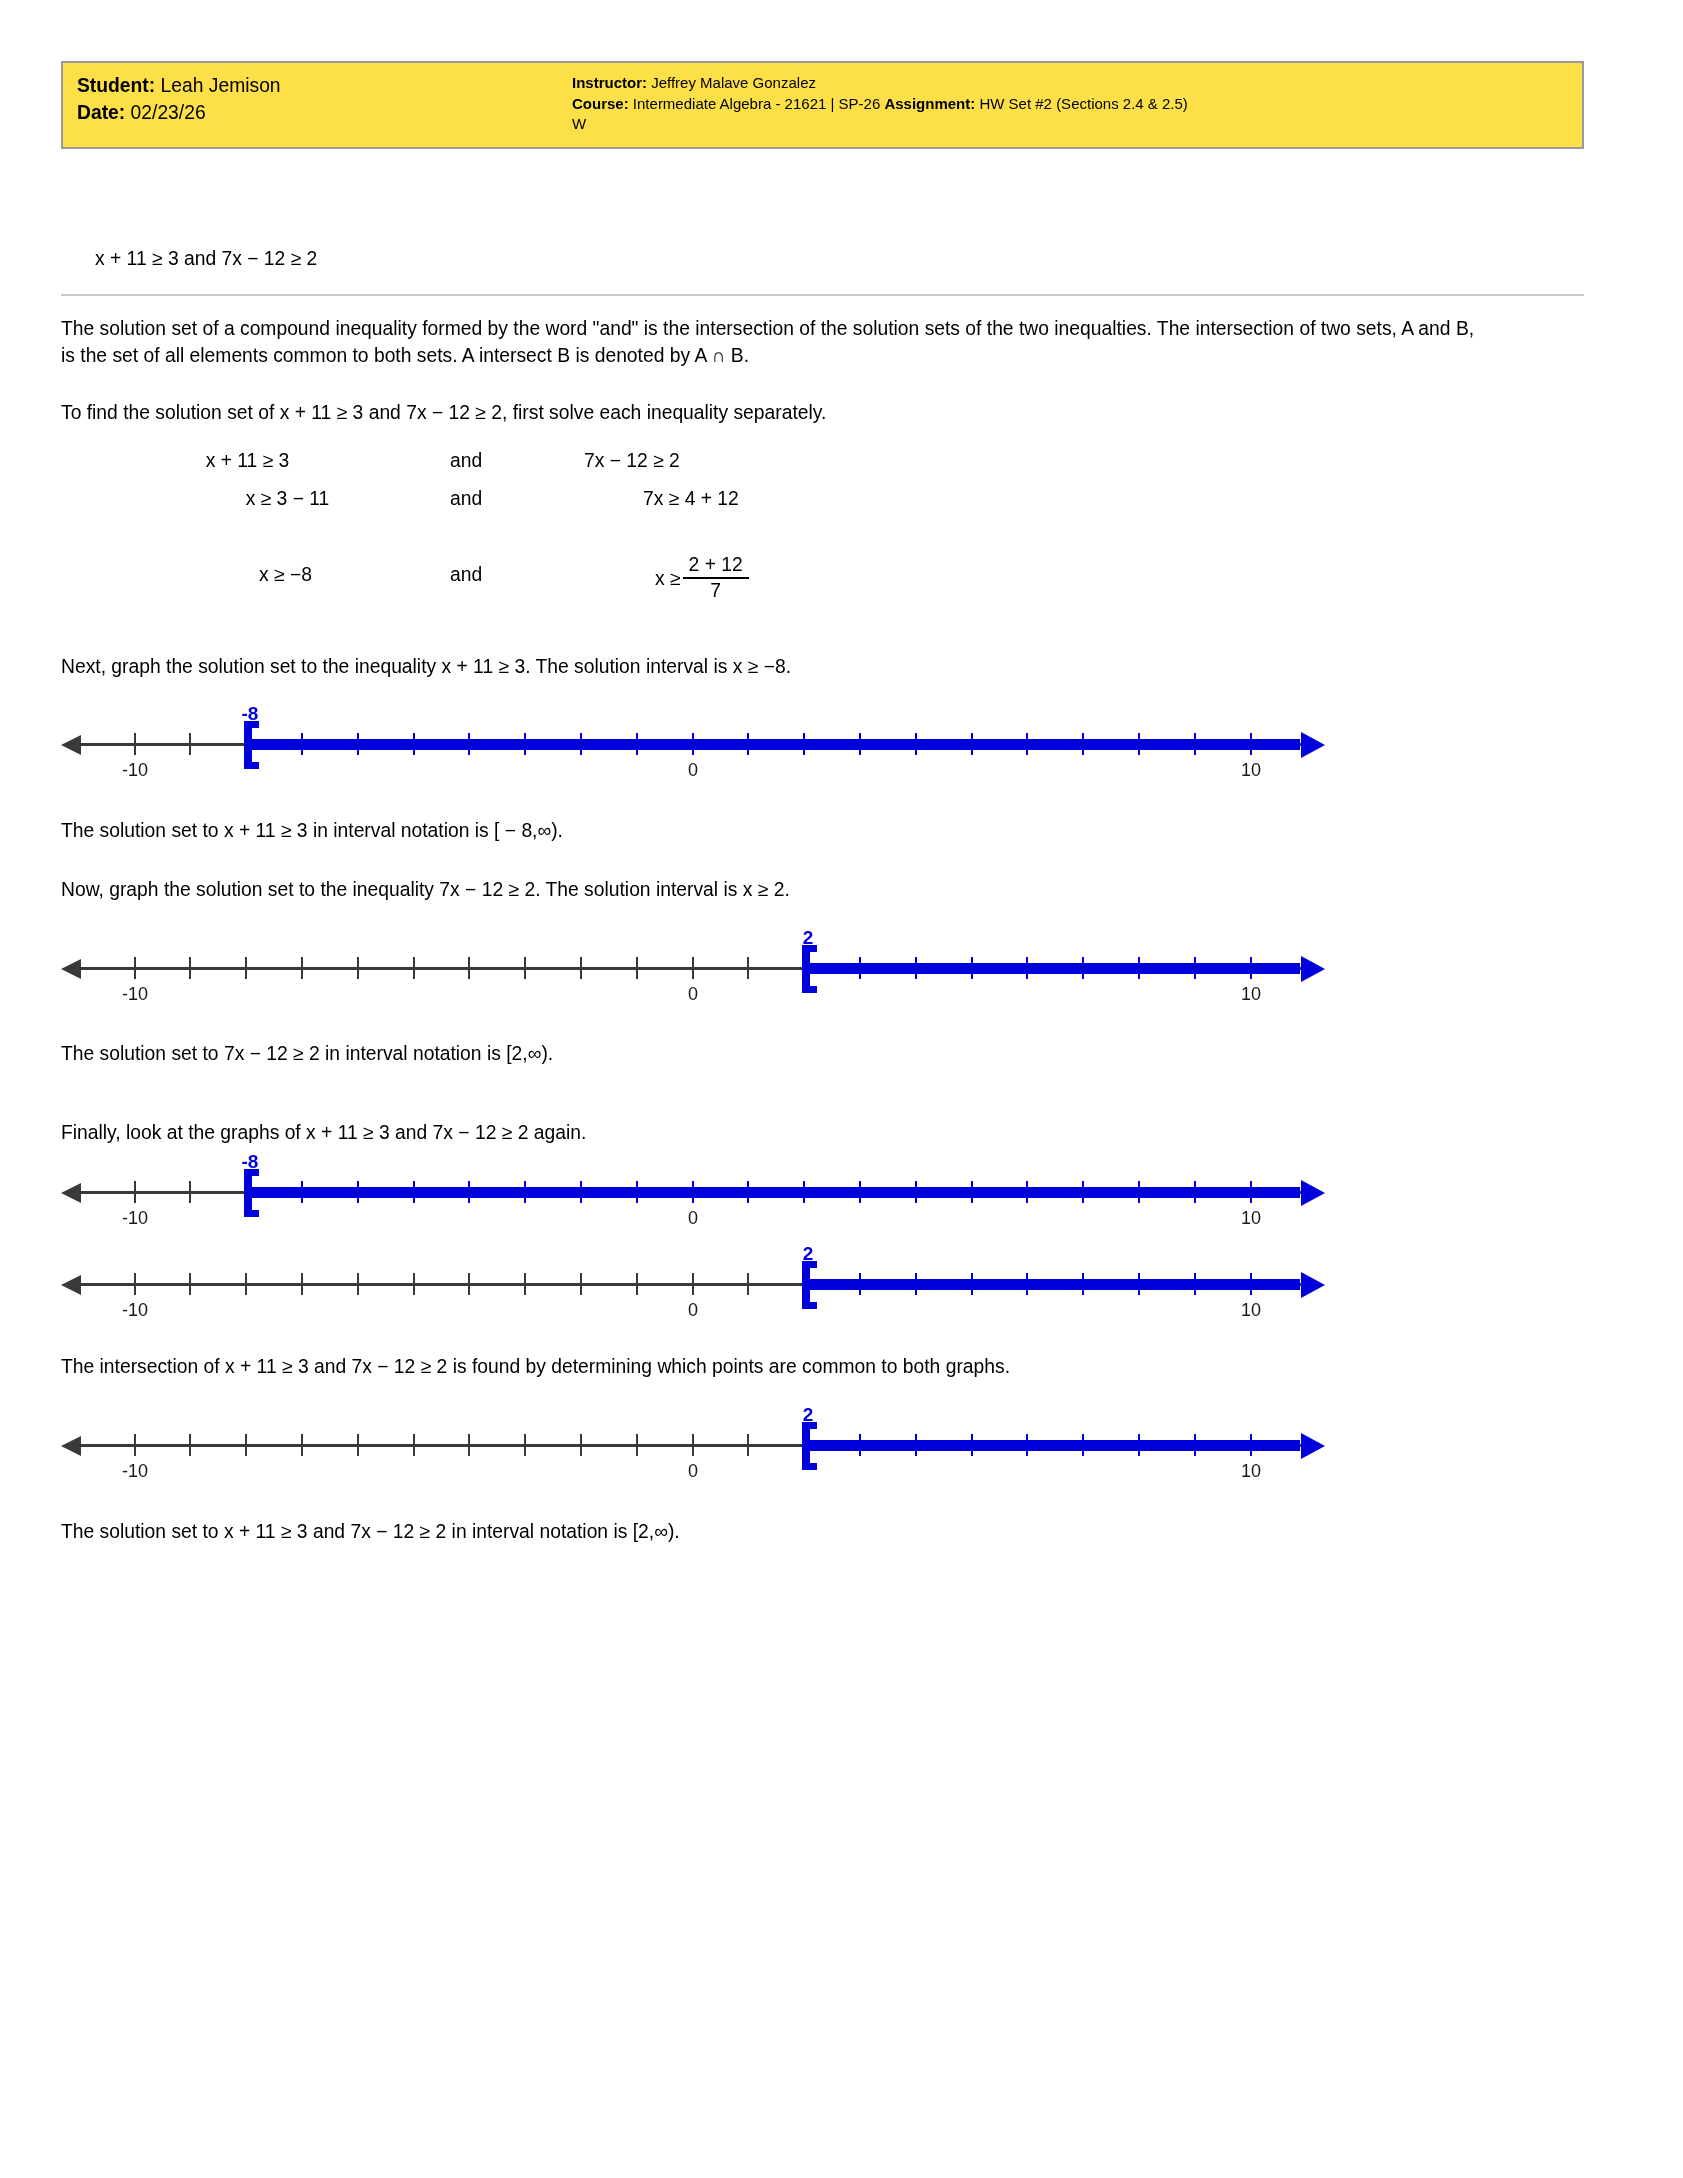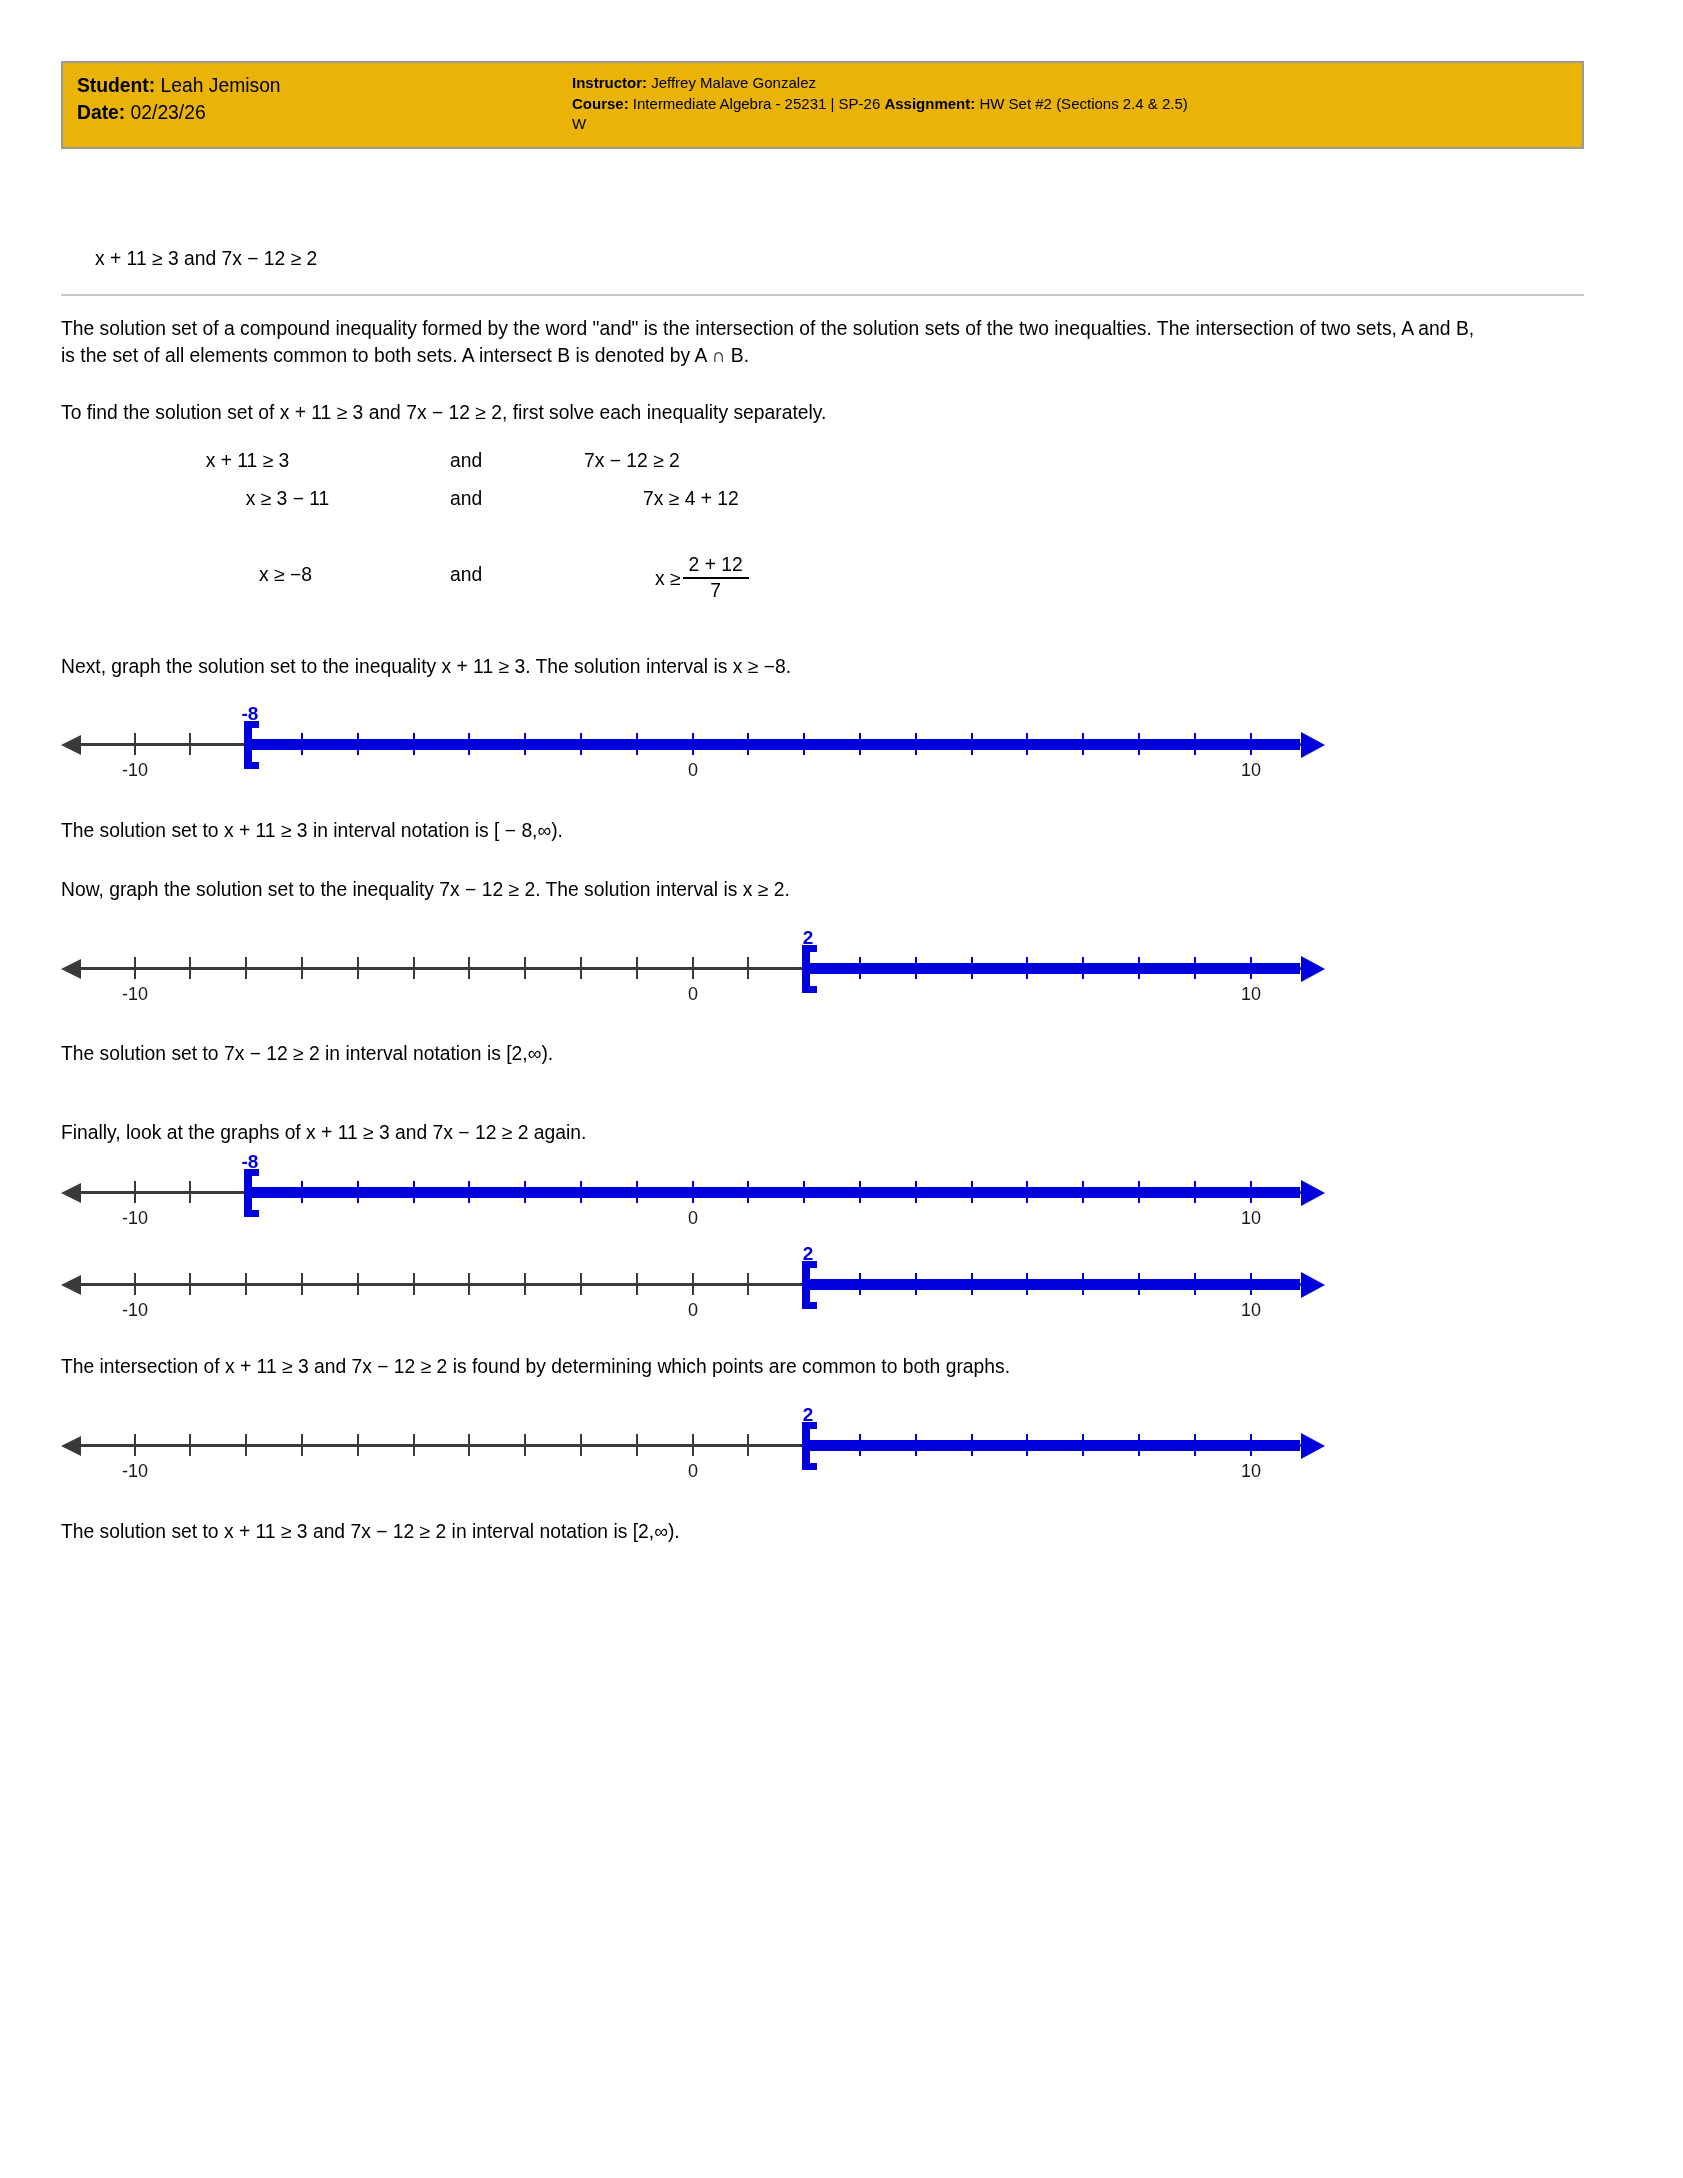--- a/index.html
+++ b/index.html
@@ -23,21 +23,21 @@
   }
 
   
   .hdr-box {
     position: absolute;
     left: 61px;
     top: 61px;
     width: 1523px;
     box-sizing: border-box;
     border: 2px solid #9a9a9a;
-    background: #eab308;
+    background: #fde047;
     padding: 10px 14px 12px 14px;
     display: flex;
     flex-direction: row;
     min-height: 77px;
   }
   .hdr-left {
     width: 495px;
     flex: 0 0 495px;
     font-size: 19.3px;
     line-height: 1.38;
@@ -225,21 +225,21 @@
         <span>02/23/26</span>
       </div>
     </div>
     <div class="hdr-right">
       <div>
         <span class="hdr-lbl">Instructor:</span>
         <span>Jeffrey Malave Gonzalez</span>
       </div>
       <div>
         <span class="hdr-lbl">Course:</span>
-        <span>Intermediate Algebra - 25231 | SP-26</span>
+        <span>Intermediate Algebra - 21621 | SP-26</span>
         <span class="hdr-lbl">Assignment:</span>
         <span>HW Set #2 (Sections 2.4 &amp; 2.5)</span>
       </div>
       <div>W</div>
     </div>
   </div>
 
 
   <div class="indent-eq" style="left:95px; top:248px;">x + 11 ≥ 3 and 7x − 12 ≥ 2</div>
 

